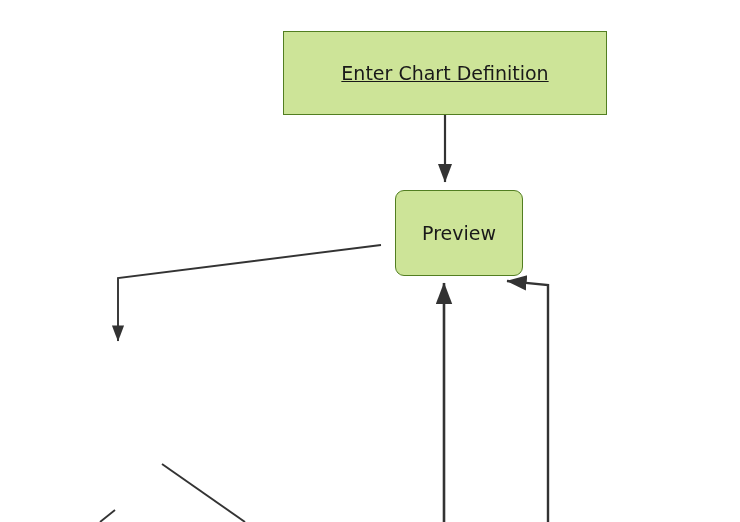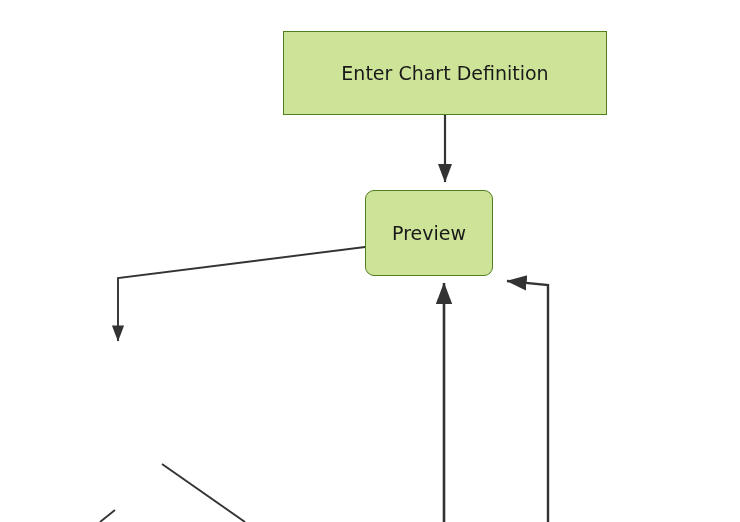--- a/index.html
+++ b/index.html
@@ -30,20 +30,21 @@
     justify-content: center;
     color: #191919;
     font-size: 19px;
     line-height: 1.2;
     text-align: center;
     z-index: 2;
   }
   .node-rect {
     background: #cde498;
     border: 1.6px solid #527e21;
+    text-decoration: underline;
   }
   .node-round {
     background: #cde498;
     border: 1.6px solid #527e21;
     border-radius: 9px;
   }
   .node-diamond {
     background: transparent;
     border: none;
   }
@@ -83,18 +84,18 @@
 
     <path d="M444,522 L444,283" fill="none" stroke="#333333" stroke-width="2.6" marker-end="url(#arrowhead)"></path>
 
     <path d="M548,522 L548,285 L507,281" fill="none" stroke="#333333" stroke-width="2.4" marker-end="url(#arrowhead)"></path>
   </svg>
 
   <div class="node node-rect" style="left:283px; top:31px; width:324px; height:84px;">
     <span>Enter Chart Definition</span>
   </div>
 
-  <div class="node node-round" style="left:365px; top:190px; width:128px; height:86px;">
+  <div class="node node-round" style="left:395px; top:190px; width:128px; height:86px;">
     <span>Preview</span>
   </div>
 
 
 </div>
 
 </body></html>

